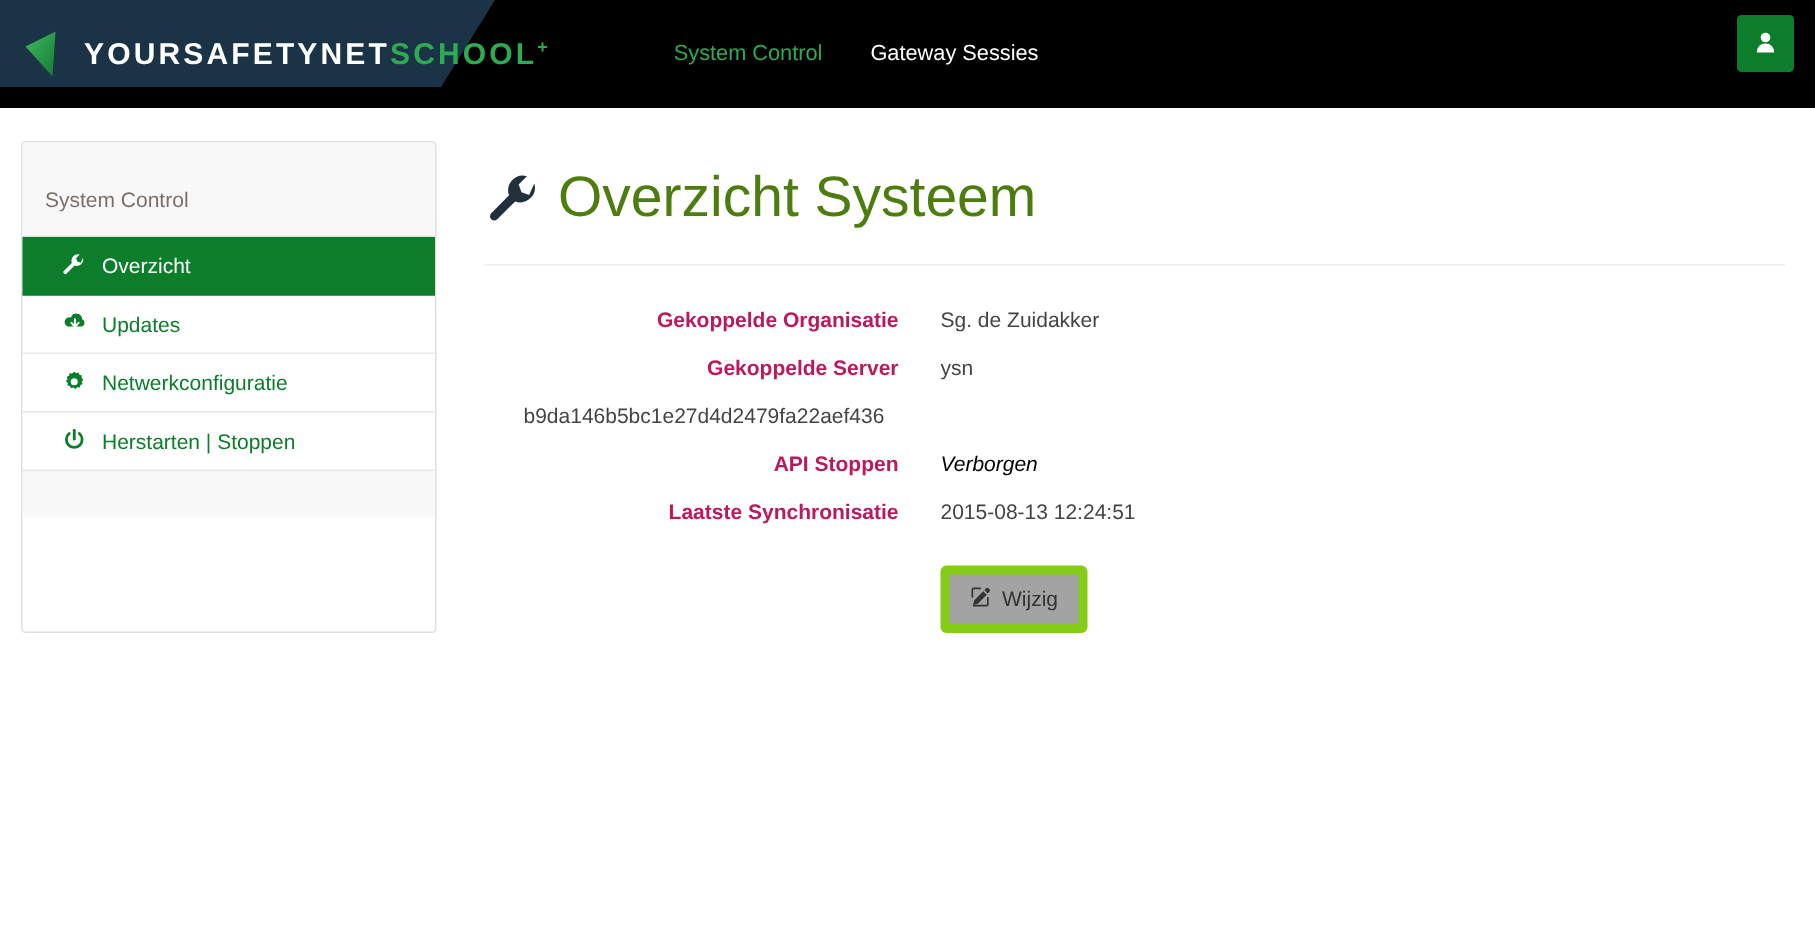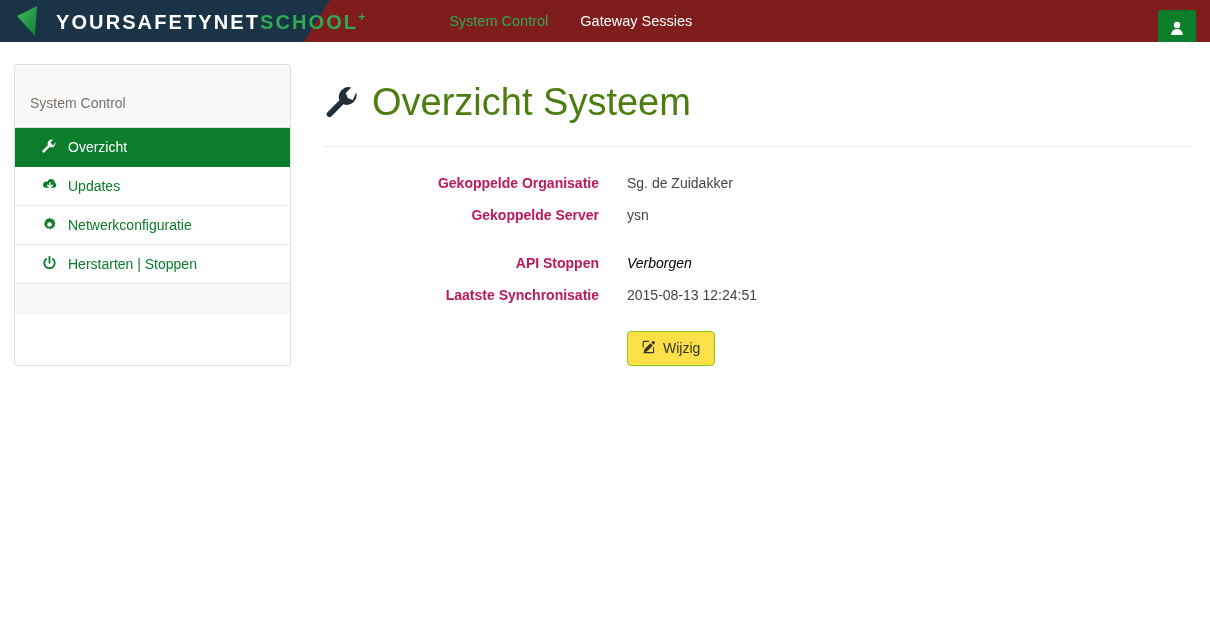--- a/index.html
+++ b/index.html
@@ -14,22 +14,22 @@
     background: #ffffff;
     font-family: "Liberation Sans", "DejaVu Sans", sans-serif;
     font-size: 14px;
     color: #333333;
     overflow: hidden;
   }
 
   
   .navbar {
     position: relative;
-    height: 42px;
-    background: #7f1d1d;
+    height: 72px;
+    background: #000000;
     display: flex;
     align-items: center;
     overflow: hidden;
   }
   .navbar-brand-zone {
     position: absolute;
     left: 0; top: 0;
     width: 330px;
     height: 58px;
     background: #1b3347;
@@ -219,22 +219,22 @@
   }
 
   .action-row {
     margin-top: 28px;
     padding-left: 306px;
   }
   .btn-edit {
     display: inline-flex;
     align-items: center;
     gap: 7px;
-    background: #fde047;
-    border: 1px solid #84cc16;
+    background: #a3a3a3;
+    border: 6px solid #84cc16;
     border-radius: 4px;
     padding: 8px 14px;
     font-size: 14px;
     color: #333333;
     cursor: pointer;
     font-family: "Liberation Sans", "DejaVu Sans", sans-serif;
   }
 </style>
 </head>
 <body>
@@ -344,20 +344,21 @@
         <div class="dl-term">Gekoppelde Organisatie</div>
         <div class="dl-desc">Sg. de Zuidakker</div>
       </div>
 
       <div class="dl-row">
         <div class="dl-term">Gekoppelde Server</div>
         <div class="dl-desc">ysn</div>
       </div>
 
       <div class="dl-row">
+        <div class="dl-desc">b9da146b5bc1e27d4d2479fa22aef436</div>
       </div>
 
       <div class="dl-row">
         <div class="dl-term">API Stoppen</div>
         <div class="dl-desc muted">Verborgen</div>
       </div>
 
       <div class="dl-row">
         <div class="dl-term">Laatste Synchronisatie</div>
         <div class="dl-desc">2015-08-13 12:24:51</div>

